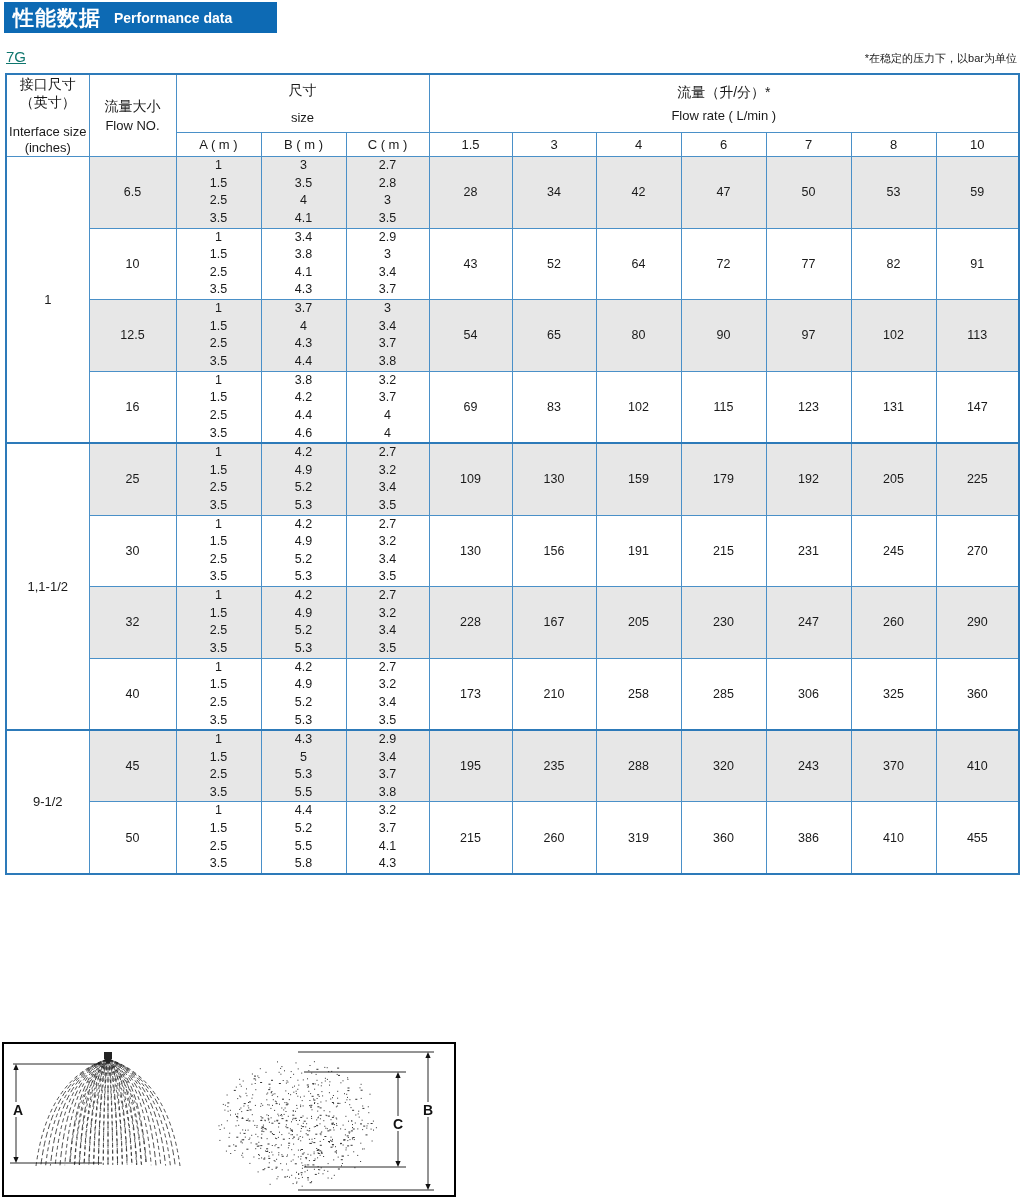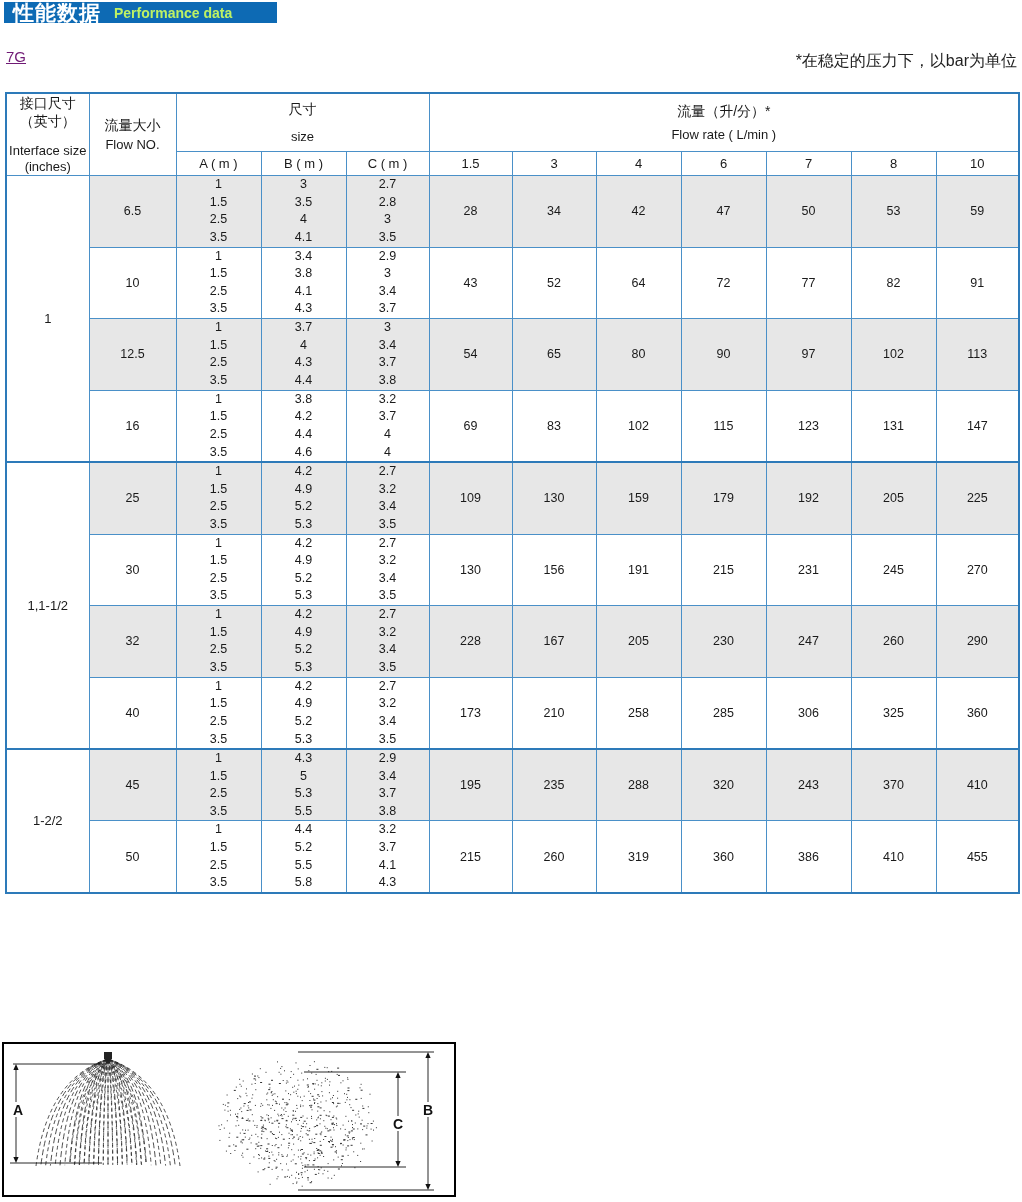--- a/index.html
+++ b/index.html
@@ -1,27 +1,27 @@
 <!DOCTYPE html>
 <html><head>
 <meta charset="utf-8">
 <style>
   html,body{margin:0;padding:0;background:#fff;}
   body{width:1022px;height:1202px;position:relative;font-family:"Liberation Sans",sans-serif;color:#1a1a1a;overflow:hidden;}
 
   
-  .banner{position:absolute;left:4px;top:2px;width:273px;height:21px;display:flex;align-items:center;gap:13px;padding-left:9px;box-sizing:border-box;}
+  .banner{position:absolute;left:4px;top:2px;width:273px;height:31px;display:flex;align-items:center;gap:13px;padding-left:9px;box-sizing:border-box;}
   .banner .zh{color:#fff;font-size:21px;font-weight:bold;letter-spacing:1px;}
-  .banner .en{color:#bef264;font-size:14px;font-weight:bold;}
+  .banner .en{color:#ffffff;font-size:14px;font-weight:bold;}
 
-  .model{position:absolute;left:6px;top:48px;font-size:15px;color:#701a75;text-decoration:underline;}
-  .footnote{position:absolute;right:5px;top:51px;font-size:16px;color:#222;}
+  .model{position:absolute;left:6px;top:48px;font-size:15px;color:#0f766e;text-decoration:underline;}
+  .footnote{position:absolute;right:5px;top:51px;font-size:11px;color:#222;}
 
   
-  .tbl-wrap{position:absolute;left:5px;top:92px;border-radius:22px;}
+  .tbl-wrap{position:absolute;left:5px;top:73px;border-radius:22px;}
   table{border-collapse:collapse;table-layout:fixed;width:1013px;border:2px solid #2d7ab9;}
   th,td{border:1px solid #4a90c8;padding:0;text-align:center;vertical-align:middle;font-weight:normal;color:#1a1a1a;}
   thead th{background:#fff;}
   .h-zh{font-size:14px;line-height:18px;}
   .h-en{font-size:13px;line-height:16px;}
   .hr1{height:57px;}
   .hr2{height:24px;padding-left:18px;}
   .hr2 th{font-size:13px;}
   td.if-cell{background:#fff;font-size:13px;}
   td.num{font-size:12.5px;}
@@ -315,21 +315,21 @@
           </td>
           <td class="num">173</td>
           <td class="num">210</td>
           <td class="num">258</td>
           <td class="num">285</td>
           <td class="num">306</td>
           <td class="num">325</td>
           <td class="num">360</td>
         </tr>
         <tr class="group-start" style="height: 71.6px;">
-          <td class="if-cell" rowspan="2">1-2/2</td>
+          <td class="if-cell" rowspan="2">9-1/2</td>
           <td class="num shaded">45</td>
           <td class="abc shaded">
             <div>1</div>
             <div>1.5</div>
             <div>2.5</div>
             <div>3.5</div>
           </td>
           <td class="abc shaded">
             <div>4.3</div>
             <div>5</div>

